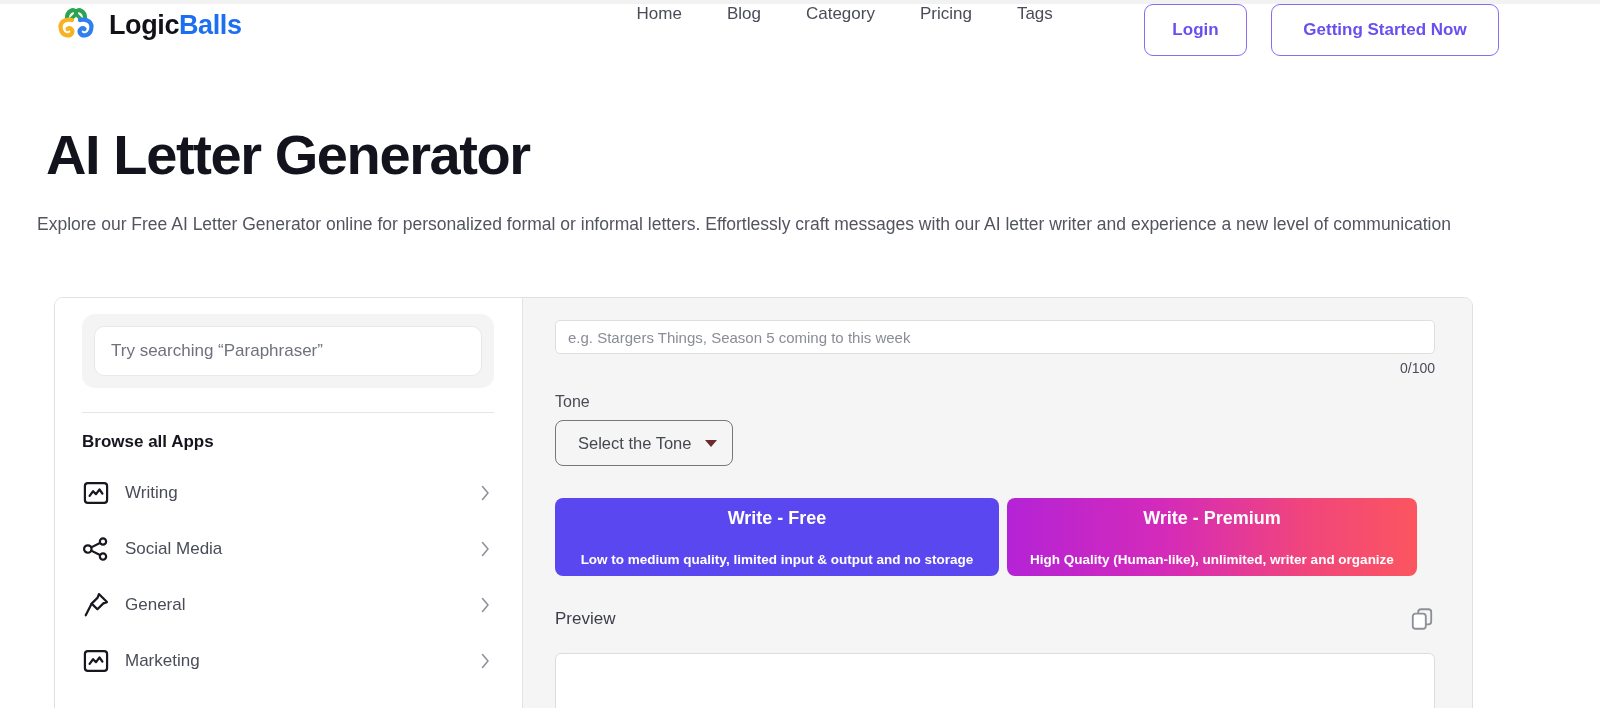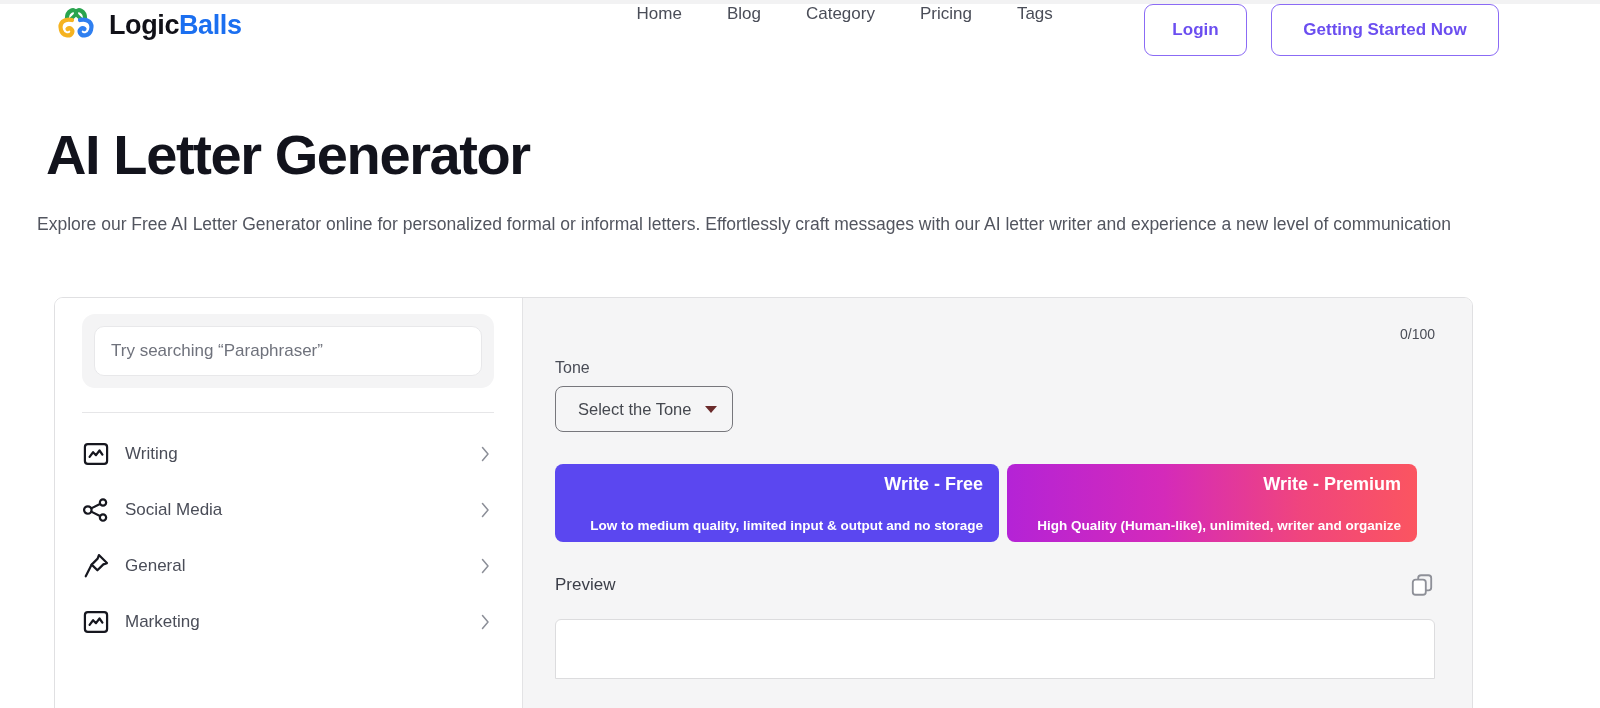--- a/index.html
+++ b/index.html
@@ -144,21 +144,21 @@
     cursor: pointer;
   }
   .caret { width: 0; height: 0;
     border-left: 6px solid transparent; border-right: 6px solid transparent;
     border-top: 7px solid #6b2b2b; display: block; }
 
   .action-row { display: flex; gap: 8px; margin-top: 32px; }
   .action-btn {
     height: 78px; border: none; border-radius: 8px; cursor: pointer;
     color: #ffffff; font-family: inherit;
-    display: flex; flex-direction: column; align-items: flex-end; justify-content: center;
+    display: flex; flex-direction: column; align-items: center; justify-content: center;
     gap: 23px; padding: 0 16px;
   }
   .action-free { width: 444px; background: #5b47f0; }
   .action-premium {
     width: 410px;
     background: linear-gradient(90deg, #b423d6 0%, #d42aba 38%, #f0457d 72%, #fb5560 100%);
   }
   .action-title { font-size: 18px; font-weight: 700; white-space: nowrap; }
   .action-desc { font-size: 13.5px; font-weight: 700; white-space: nowrap; }
 
@@ -218,20 +218,21 @@
   <div class="card">
 
     <div class="left-panel">
 
       <div class="search-wrap">
         <input class="search-input" type="text" placeholder="Try searching “Paraphraser”" style="">
       </div>
 
       <div class="divider"></div>
 
+      <div class="browse-title">Browse all Apps</div>
 
       <div class="app-list">
 
         <div class="app-item">
           <svg class="app-icon" viewBox="0 0 24 24">
             <rect x="2.5" y="3.5" width="19" height="17" rx="2.5" fill="none" stroke="#16171f" stroke-width="1.9"></rect>
             <path d="M6.5 14.5 L9.5 10.5 L12 13 L15 9 L17.5 12.5" fill="none" stroke="#16171f" stroke-width="1.9" stroke-linecap="round" stroke-linejoin="round"></path>
           </svg>
           <span class="app-label">Writing</span>
           <svg class="app-chevron" viewBox="0 0 9 16">
@@ -273,20 +274,21 @@
           <svg class="app-chevron" viewBox="0 0 9 16">
             <path d="M1.5 1.5 L7 8 L1.5 14.5" fill="none" stroke="#8c8f98" stroke-width="1.5" stroke-linecap="round" stroke-linejoin="round"></path>
           </svg>
         </div>
 
       </div>
     </div>
 
     <div class="right-panel">
 
+      <input class="text-input" type="text" placeholder="e.g. Stargers Things, Season 5 coming to this week" style="">
       <div class="counter">0/100</div>
 
       <div class="field-label tone-label">Tone</div>
       <div class="select-box">
         <span>Select the Tone</span>
         <span class="caret"></span>
       </div>
 
       <div class="action-row">
         <button class="action-btn action-free">

